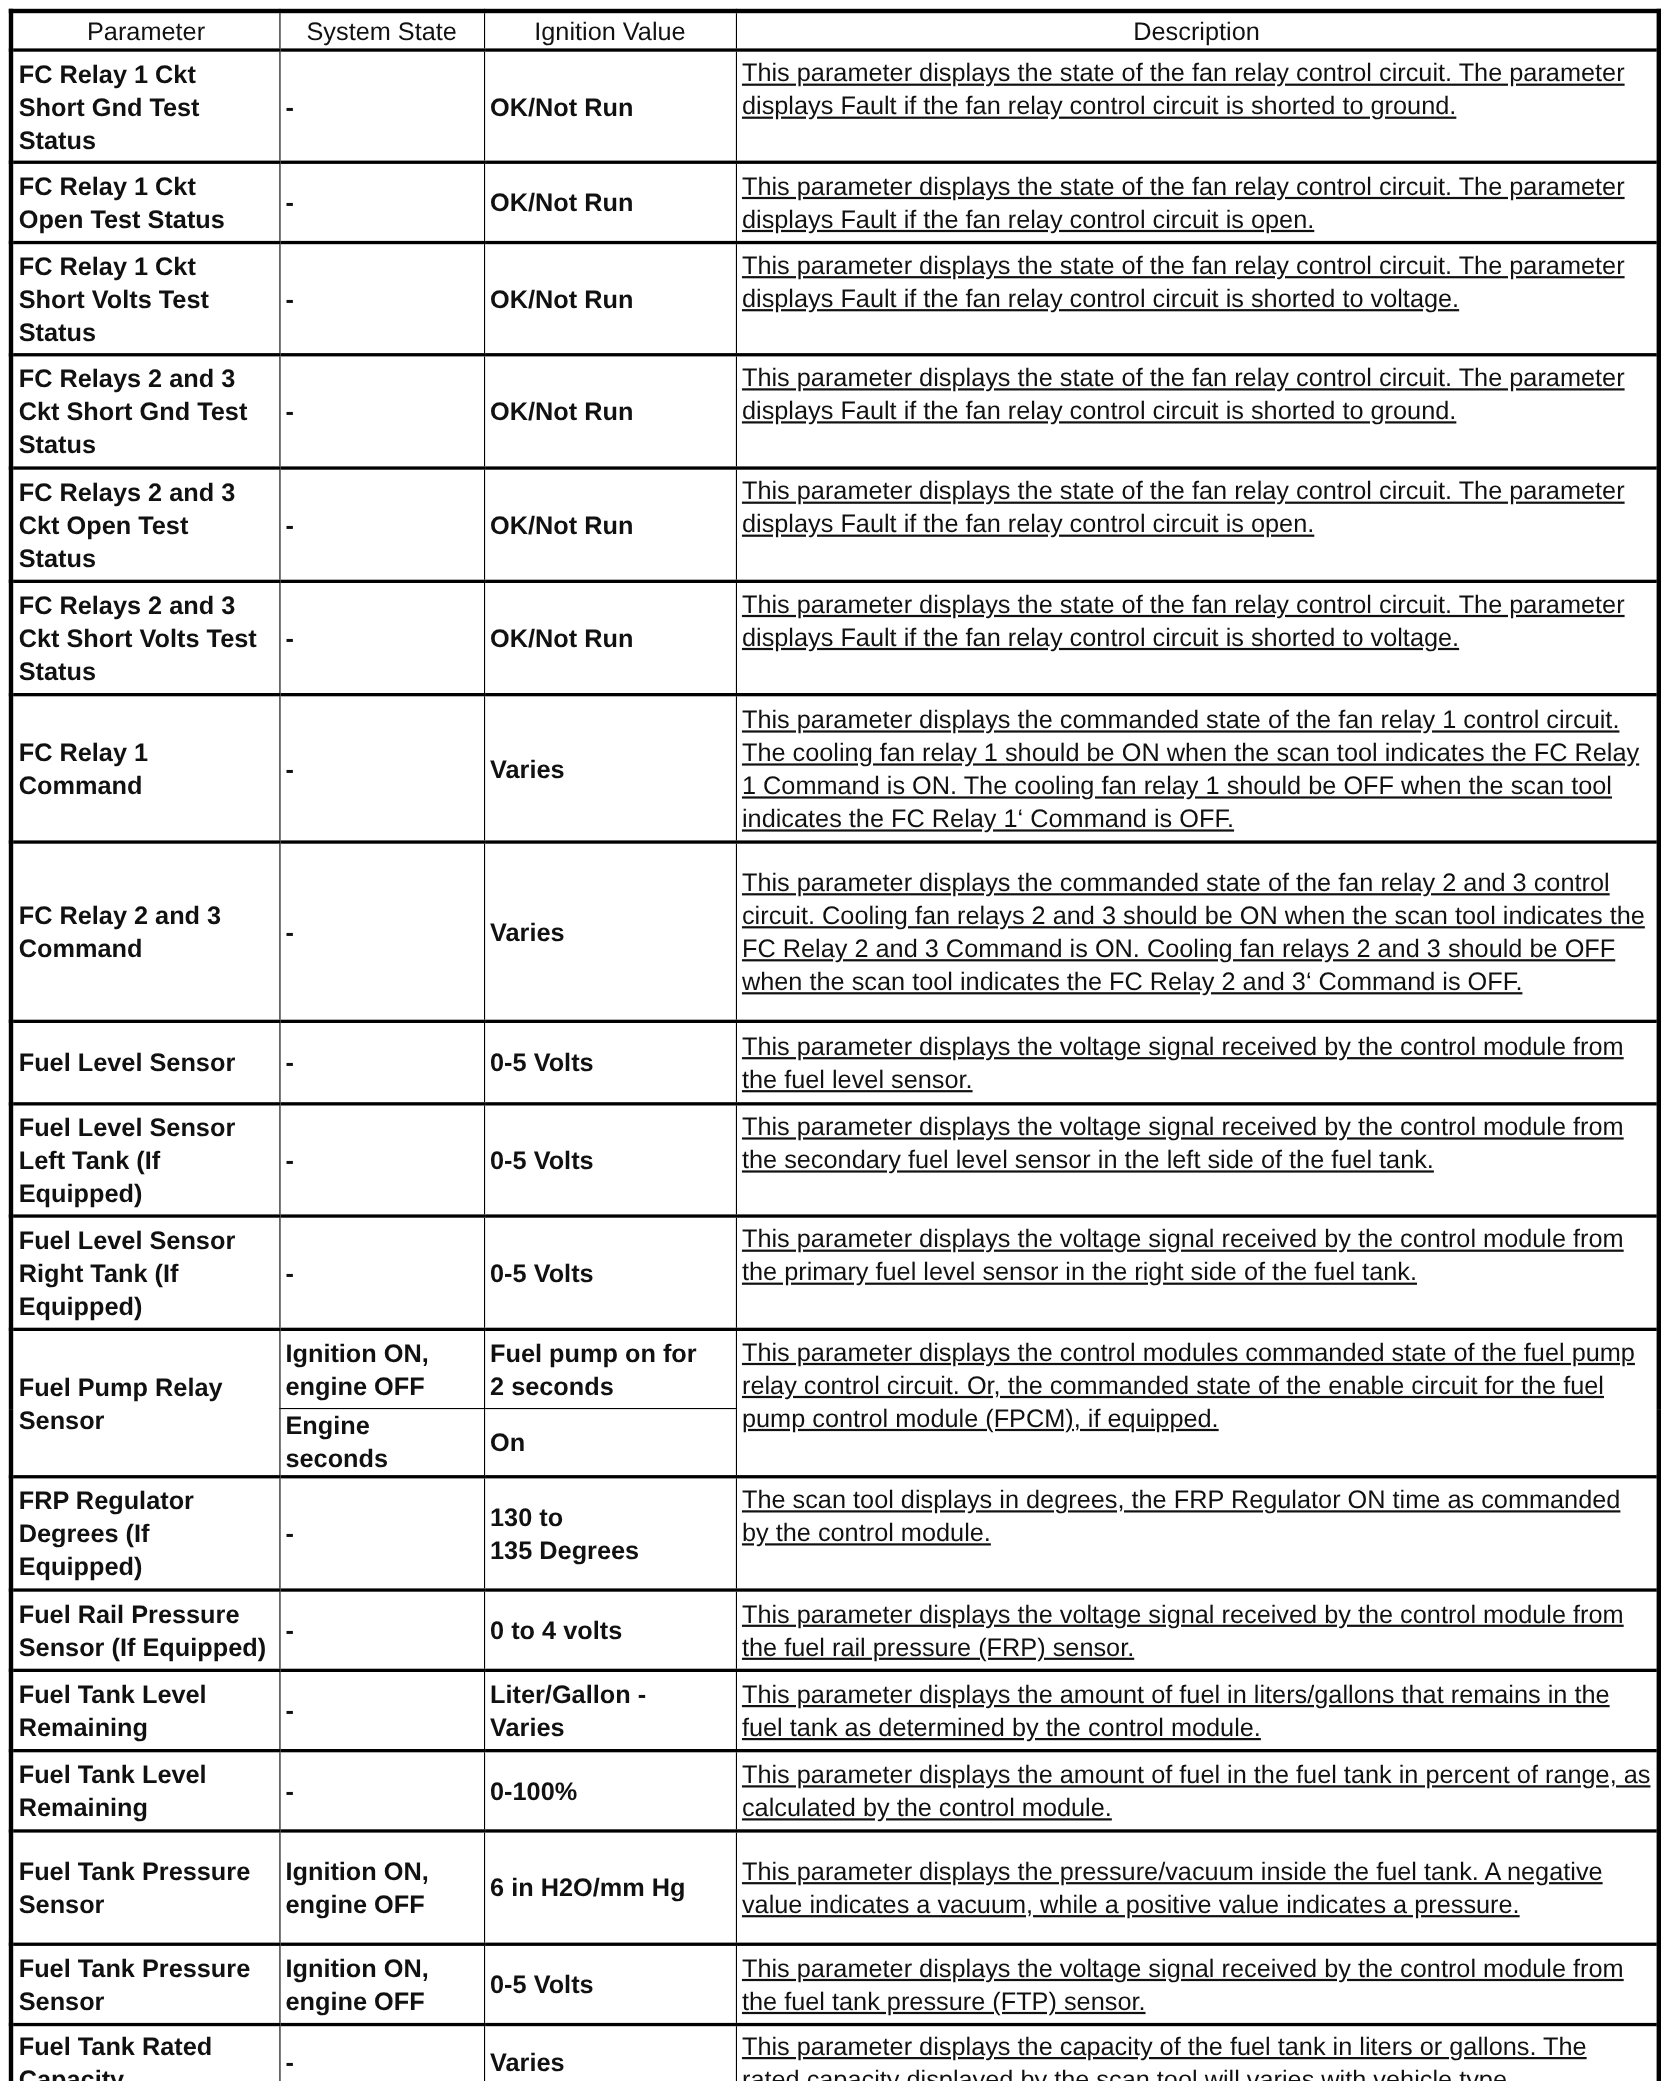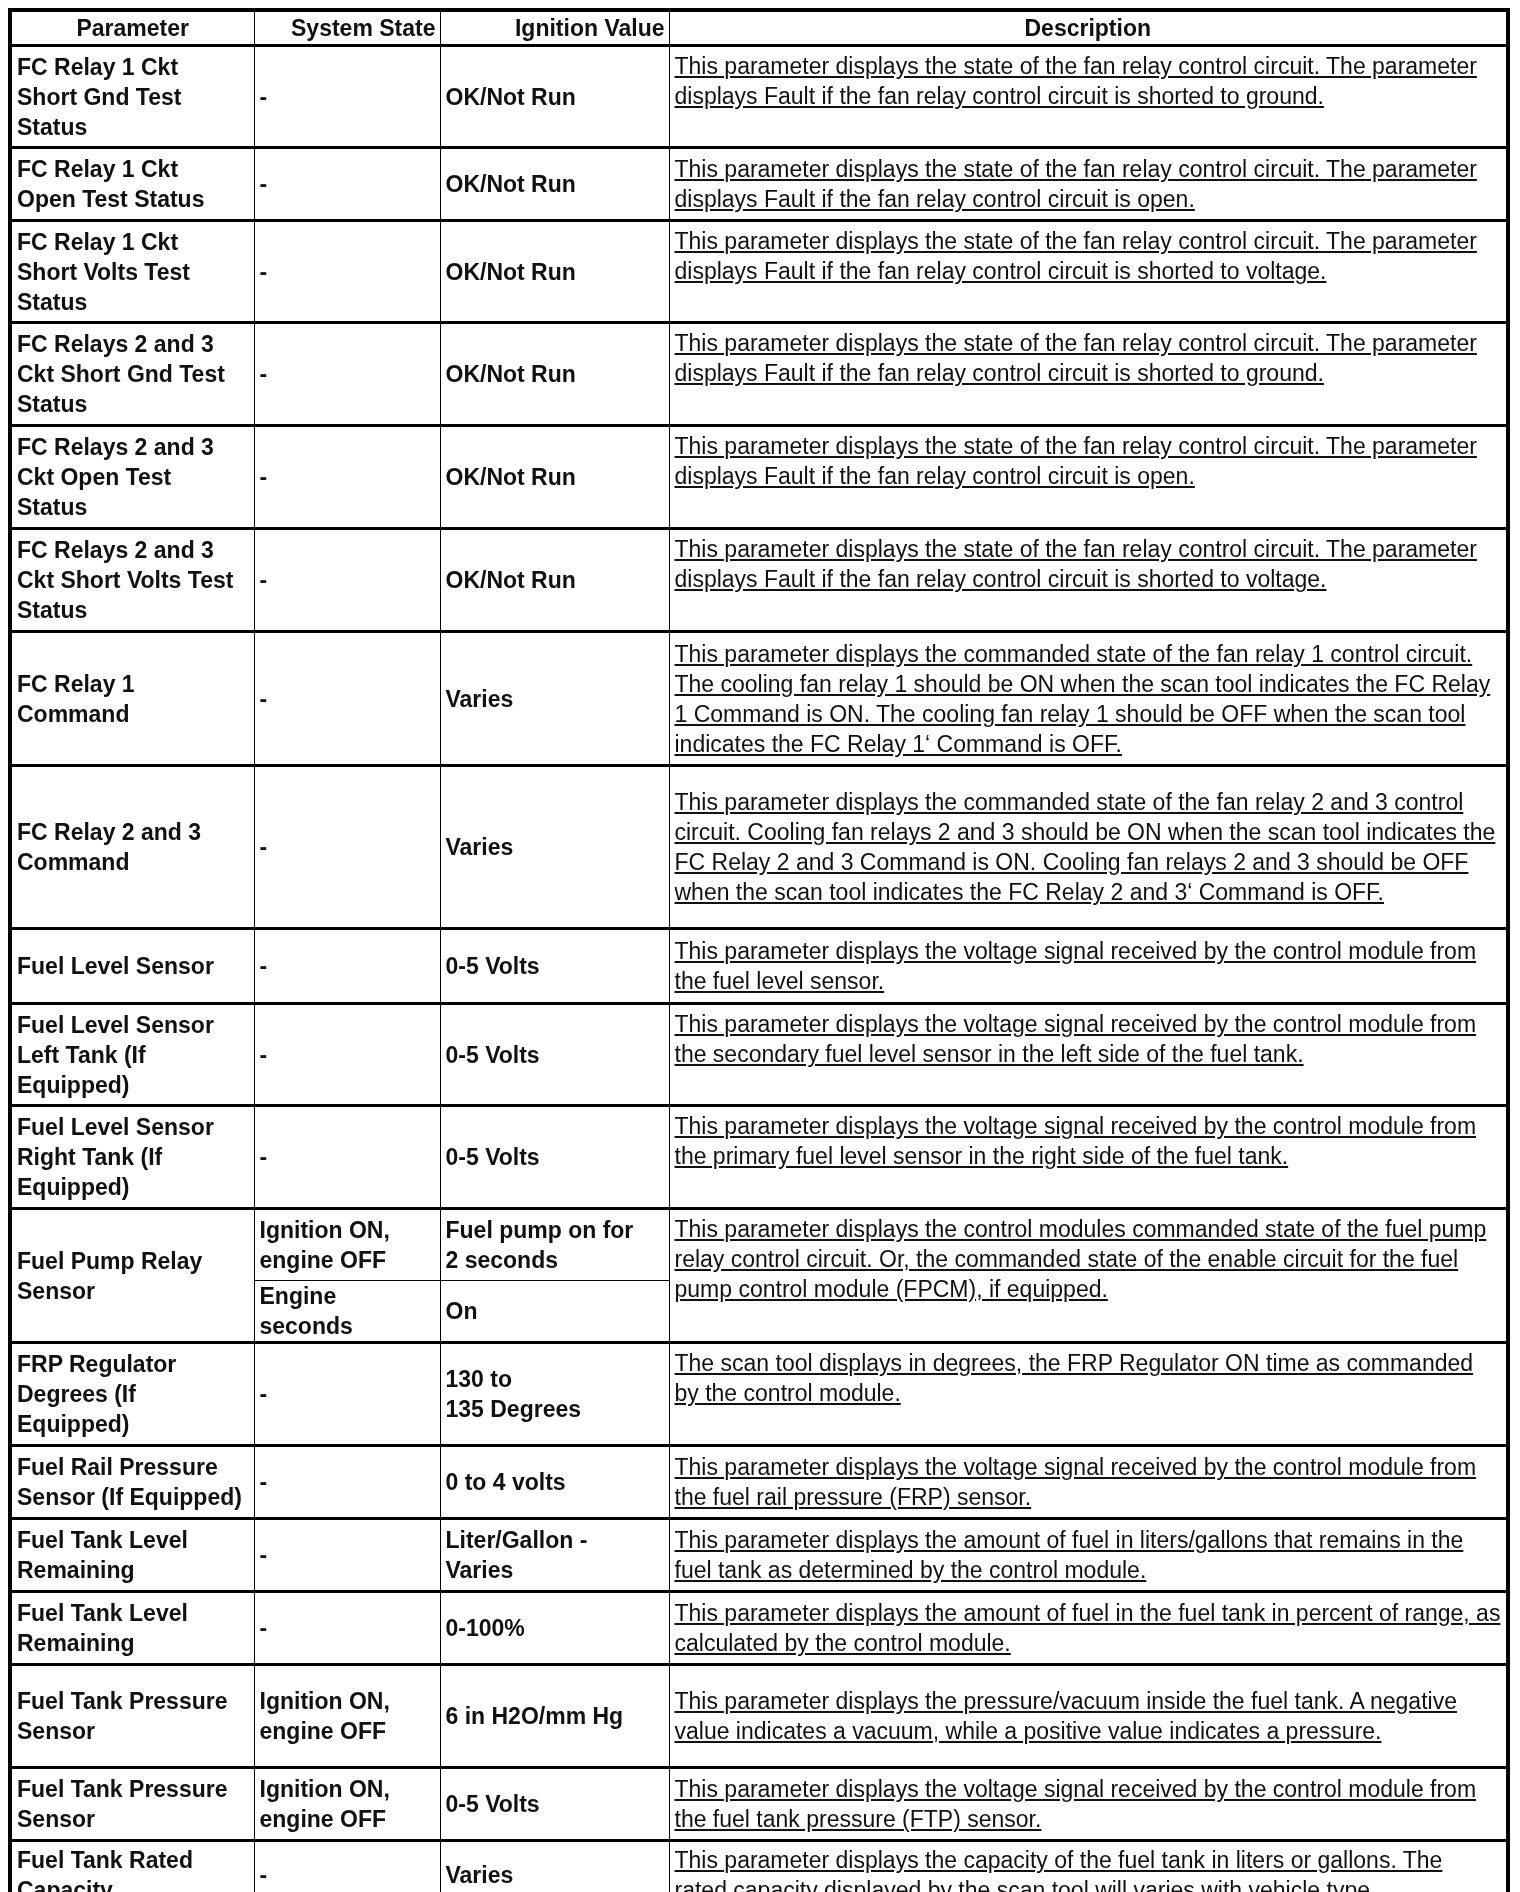--- a/index.html
+++ b/index.html
@@ -17,28 +17,28 @@
   }
   table.params th, table.params td {
     border: 1.5px solid #000;
     padding: 0 5px;
     vertical-align: middle;
     text-align: left;
     overflow: hidden;
   }
   table.params tr.row-main td { border-top: 3px solid #000; }
   table.params thead th {
-    font-weight: bold;
+    font-weight: normal;
     text-align: center;
     height: 32px;
     border-bottom: 3px solid #000;
     font-size: 23px;
     padding: 0 4px;
   }
-  table.params th.col-sys, table.params th.col-exp { text-align: right; }
+  table.params th.col-sys, table.params th.col-exp { text-align: center; }
   .c1 { width: 244px; }
   .c2 { width: 186px; }
   .c3 { width: 229px; }
   .c4 { width: auto; }
   td.desc { vertical-align: middle; text-decoration: underline; }
   td.desc.top { vertical-align: top; padding-top: 4px; }
   .ml { white-space: pre-line; font-weight: bold; }
 </style>
 </head>
 <body>

